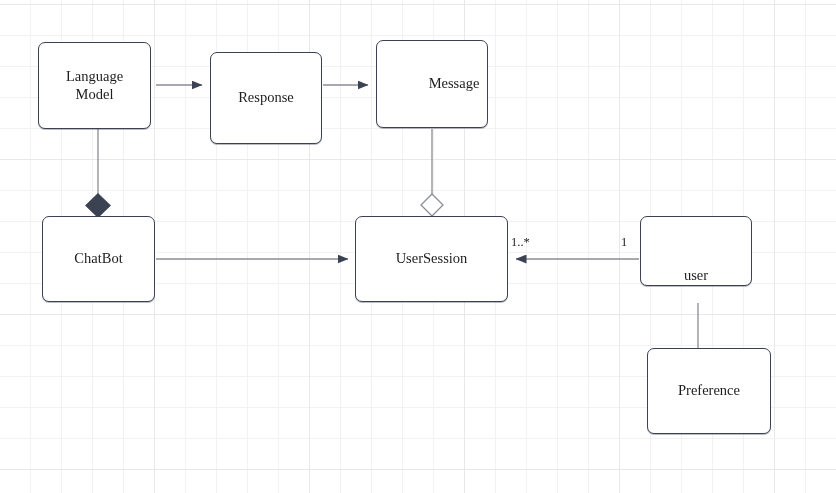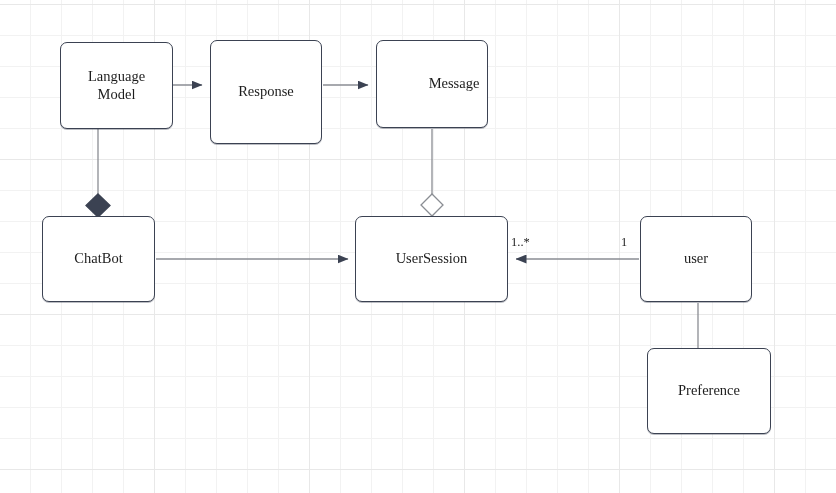--- a/index.html
+++ b/index.html
@@ -104,42 +104,42 @@
 
     <g>
       <line x1="639" y1="259" x2="516" y2="259" stroke="#8a8d93" stroke-width="1.3" marker-end="url(#arrowhead)"></line>
     </g>
 
     <g>
       <line x1="698" y1="303" x2="698" y2="348" stroke="#8a8d93" stroke-width="1.3"></line>
     </g>
   </svg>
 
-  <div class="node" style="left:60px; top:42px; width:113px; height:87px;">
+  <div class="node" style="left:38px; top:42px; width:113px; height:87px;">
     <span class="node-label">Language
 Model</span>
   </div>
 
-  <div class="node" style="left:210px; top:40px; width:112px; height:104px;">
+  <div class="node" style="left:210px; top:52px; width:112px; height:92px;">
     <span class="node-label">Response</span>
   </div>
 
   <div class="node" style="left:376px; top:40px; width:112px; height:88px;padding-left:44px;">
     <span class="node-label">Message</span>
   </div>
 
   <div class="node" style="left:355px; top:216px; width:153px; height:86px;">
     <span class="node-label">UserSession</span>
   </div>
 
   <div class="node" style="left:42px; top:216px; width:113px; height:86px;">
     <span class="node-label">ChatBot</span>
   </div>
 
-  <div class="node" style="left:640px; top:216px; width:112px; height:86px;">
+  <div class="node" style="left:640px; top:216px; width:112px; height:70px;align-items:flex-end;">
     <span class="node-label">user</span>
   </div>
 
   <div class="node" style="left:647px; top:348px; width:124px; height:86px;">
     <span class="node-label">Preference</span>
   </div>
 
   <div class="edge-label" style="left:511px; top:235px;">1..*</div>
 
   <div class="edge-label" style="left:621px; top:235px;">1</div>

